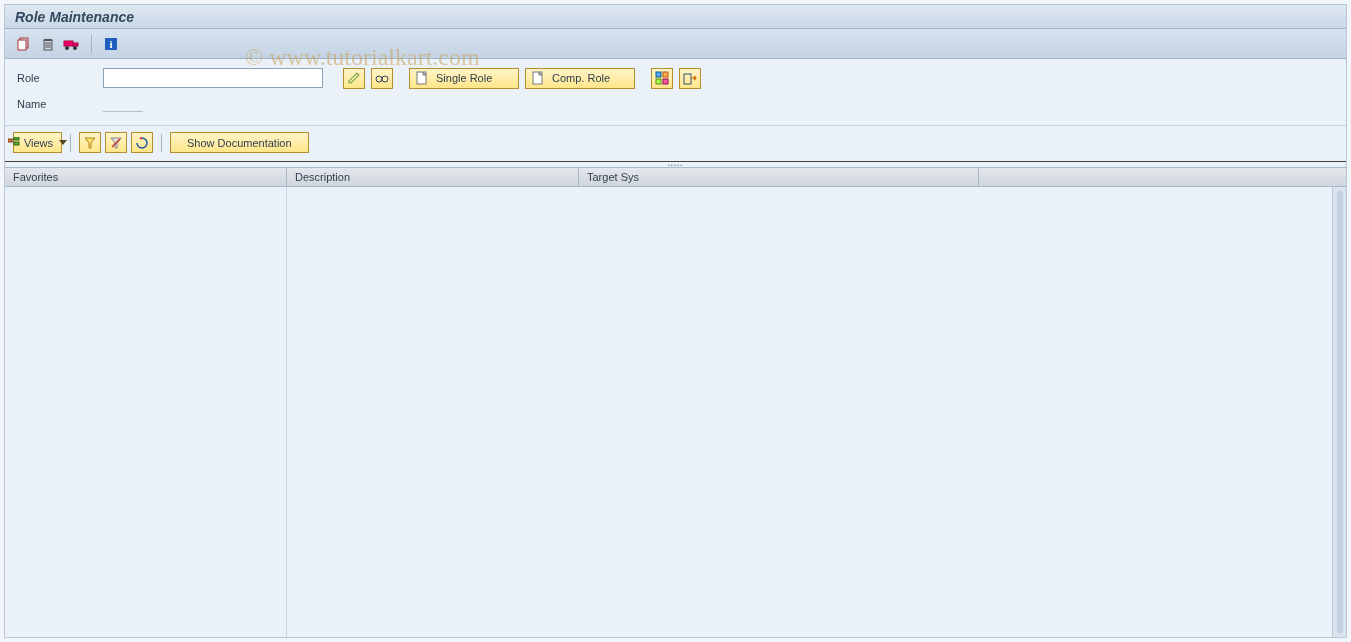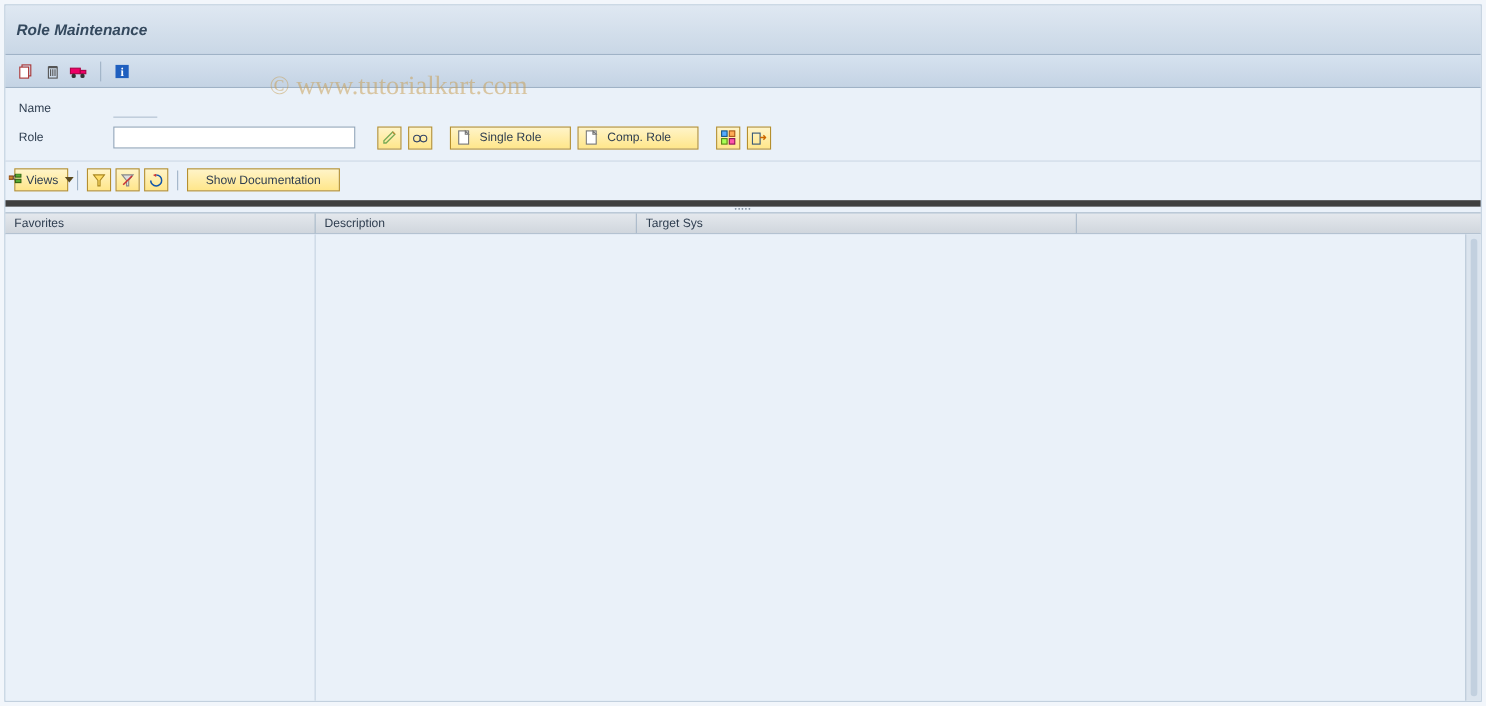--- a/index.html
+++ b/index.html
@@ -1,21 +1,21 @@
 <!DOCTYPE html>
 <html><head>
 <meta charset="utf-8">
 <style>
   * { box-sizing: border-box; }
   html, body { margin:0; padding:0; width:1351px; height:642px; font-family: Arial, sans-serif; font-size:11px; background:#f2f6fb; color:#333; overflow:hidden; }
   .container { width:100%; height:100%; padding:4px; }
   .panel { border:1px solid #b8c8d8; background:#e6eef7; height:100%; display:flex; flex-direction:column; }
 
   
-  .titlebar { background: linear-gradient(#dfe8f2, #c9d7e6); border-bottom:1px solid #9fb2c6; padding:6px 10px; height:45px; display:flex; align-items:center; }
+  .titlebar { background: linear-gradient(#dfe8f2, #c9d7e6); border-bottom:1px solid #9fb2c6; padding:6px 10px; height:24px; display:flex; align-items:center; }
   .titlebar .title { font-weight:bold; font-style:italic; font-size:14px; color:#34495e; }
 
   
   .apptoolbar { background: linear-gradient(#d6e2ef, #c4d3e4); border-bottom:1px solid #9fb2c6; padding:4px 10px; height:30px; display:flex; align-items:center; gap:6px; position:relative; }
   .icon-btn { width:18px; height:18px; display:flex; align-items:center; justify-content:center; cursor:pointer; }
   .sep { width:1px; height:18px; background:#9fb2c6; margin:0 4px; }
 
   
   .form-area { background:#eaf1f9; border-bottom:1px solid #c5d3e2; padding:8px 12px 6px 12px; }
   .form-row { display:flex; align-items:center; gap:6px; margin-bottom:4px; height:22px; }
@@ -30,21 +30,21 @@
   
   .watermark { position:absolute; left:240px; top:0px; height:56px; display:flex; align-items:center; font-size:24px; color:rgba(200,160,90,0.55); font-family: "Times New Roman", serif; pointer-events:none; }
   .watermark-wrap { position:relative; }
 
   
   .lowtoolbar { background:#eaf1f9; padding:6px 8px 8px 8px; display:flex; align-items:center; gap:4px; }
   .sap-btn.views { width:49px; justify-content:center; gap:4px; position:relative; }
   .views-tri { width:0; height:0; border-left:4px solid transparent; border-right:4px solid transparent; border-top:5px solid #5a4a1e; margin-left:2px; }
 
   
-  .table-area { flex:1; display:flex; flex-direction:column; border-top:6px solid #404040; }
+  .table-area { flex:1; display:flex; flex-direction:column; border-top:1px solid #404040; }
   .grip { height:5px; background:#eaf1f9; display:flex; justify-content:center; align-items:center; }
   .grip span { letter-spacing:1px; color:#7f8fa0; font-size:6px; }
   .thead { display:flex; height:20px; background: linear-gradient(#e4e8ed, #d0d6dd); border-top:1px solid #a9b9c9; border-bottom:1px solid #a9b9c9; }
   .th { border-right:1px solid #a9b9c9; padding:3px 8px; color:#2f3e50; display:flex; align-items:center; }
   .th.c1 { width:282px; }
   .th.c2 { width:292px; }
   .th.c3 { width:400px; }
   .th.c4 { flex:1; border-right:none; }
   .tbody { flex:1; display:flex; background:#eaf1f9; }
   .tcol { border-right:1px solid #c5d3e2; }
@@ -98,24 +98,20 @@
               <rect x="1" y="1" width="12" height="12" fill="#1f5fbf"></rect>
               <text x="7" y="11" text-anchor="middle" fill="#fff" font-size="11" font-family="serif" font-weight="bold">i</text>
             </svg>
         </span>
       </div>
       <div class="watermark">© www.tutorialkart.com</div>
     </div>
 
     <div class="form-area">
       <div class="form-row">
-        <span class="form-label">Name</span>
-        <span class="name-underline"></span>
-      </div>
-      <div class="form-row">
         <span class="form-label">Role</span>
         <input class="text-input" type="text" value="" style="">
         <span style="width:8px"></span>
         <button class="sap-btn small">
           <span>
               <svg width="14" height="14">
                 <path d="M2 12 L4 12 L12 4 L10 2 L2 10 Z" fill="none" stroke="#7a5" stroke-width="1.2"></path>
                 <path d="M10 2 L12 4" stroke="#c83"></path>
               </svg>
             </span>
@@ -160,20 +156,24 @@
             </span>
         </button>
         <button class="sap-btn small">
           <span>
               <svg width="14" height="14">
                 <rect x="1" y="3" width="7" height="10" fill="none" stroke="#357"></rect>
                 <path d="M8 7 L13 7 M11 5 L13 7 L11 9" fill="none" stroke="#c60" stroke-width="1.2"></path>
               </svg>
             </span>
         </button>
+      </div>
+      <div class="form-row">
+        <span class="form-label">Name</span>
+        <span class="name-underline"></span>
       </div>
     </div>
 
     <div class="lowtoolbar">
       <button class="sap-btn views">
         <span>
             <svg width="12" height="12">
               <rect x="0" y="2" width="4" height="3" fill="#c83" stroke="#841"></rect>
               <rect x="6" y="0" width="5" height="3" fill="#5a3" stroke="#361"></rect>
               <rect x="6" y="5" width="5" height="3" fill="#5a3" stroke="#361"></rect>

